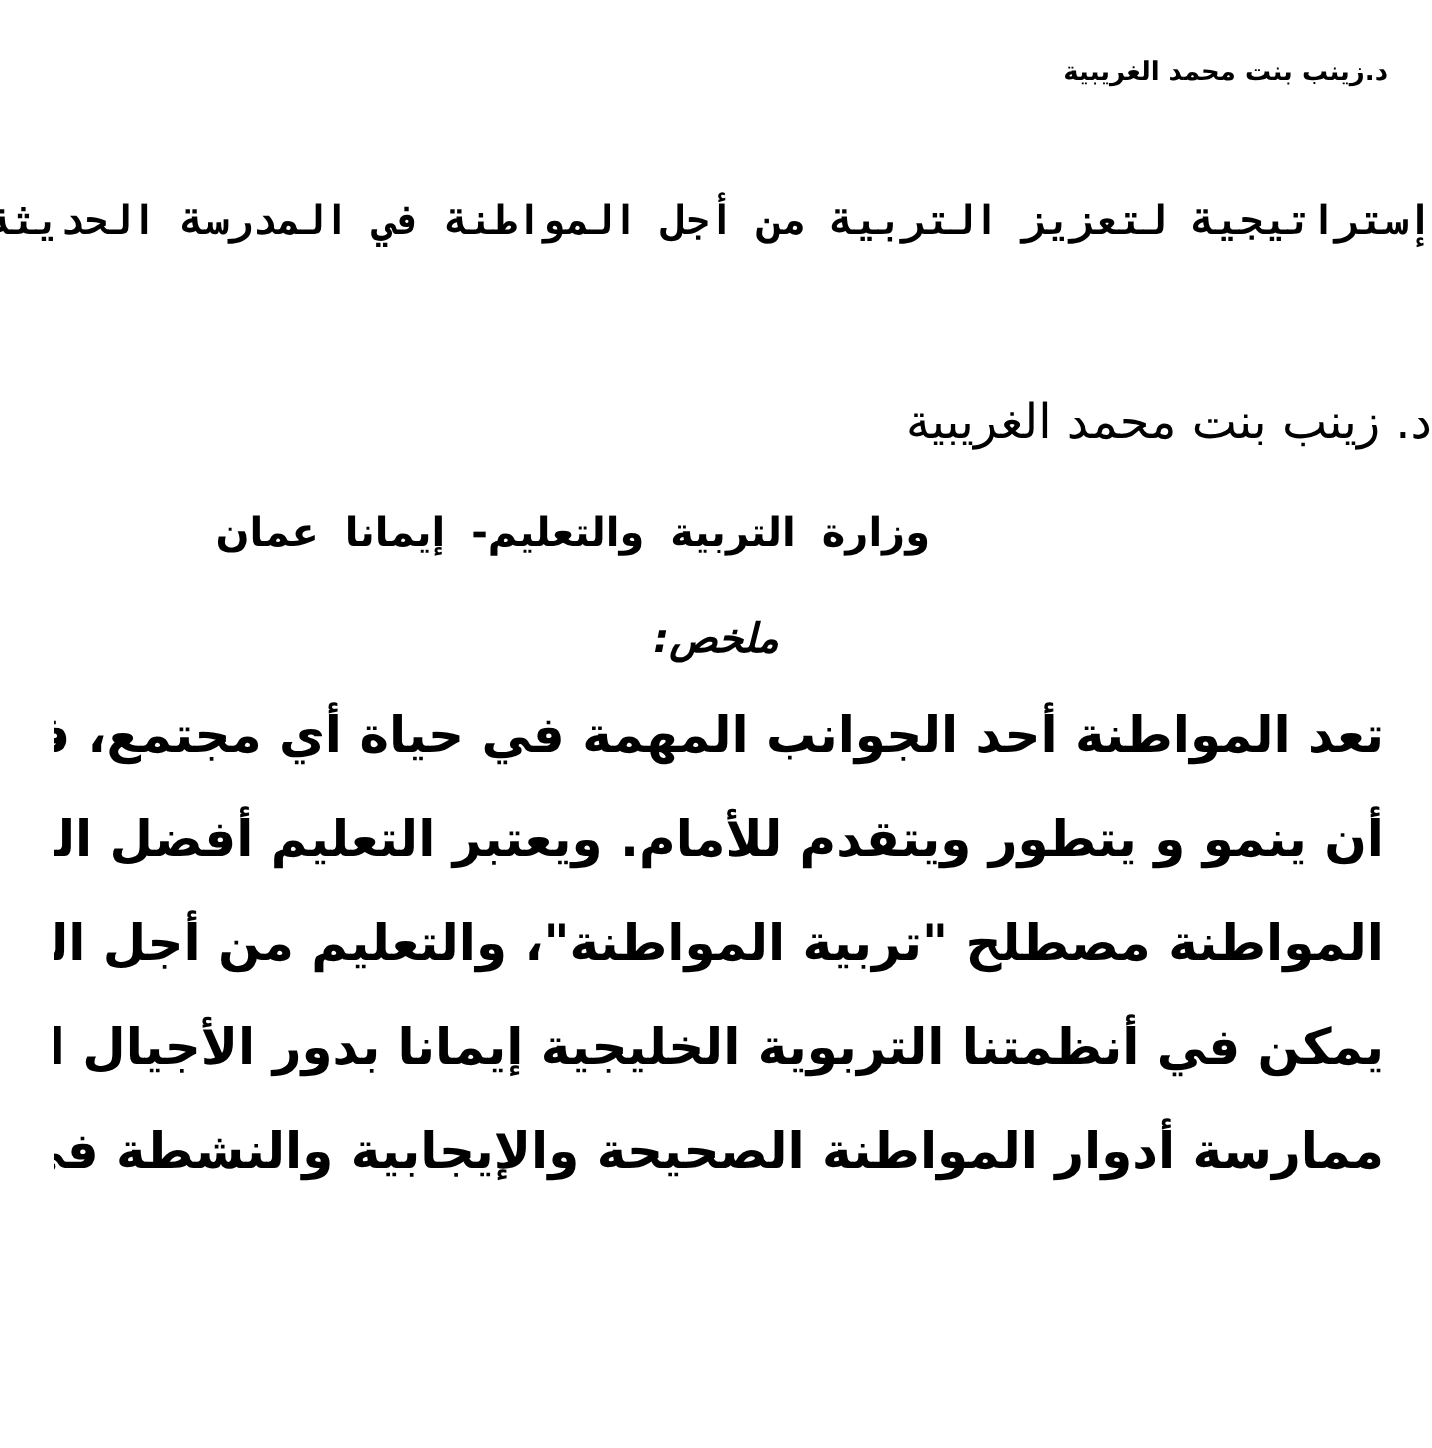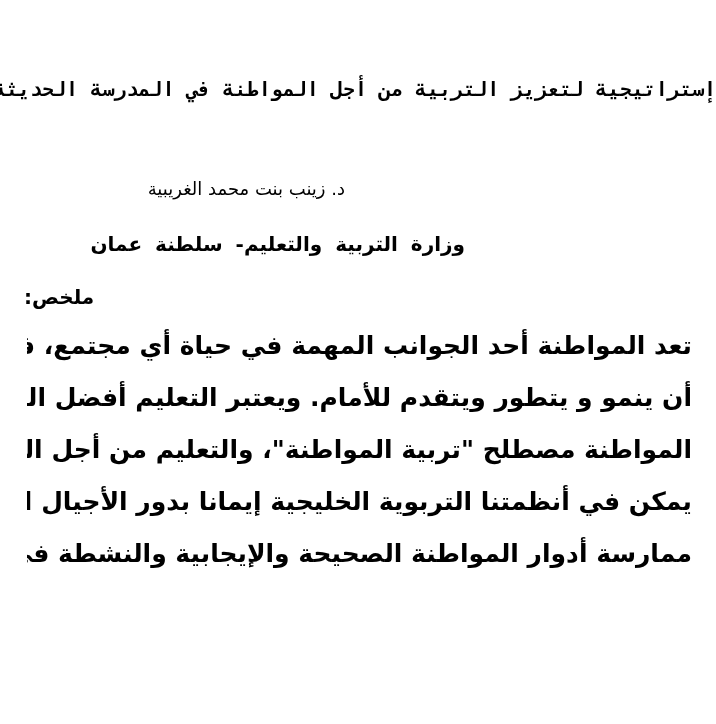--- a/index.html
+++ b/index.html
@@ -29,42 +29,42 @@
     margin-top:48px;
     text-align:center;
     font-size:20px;
     font-weight:700;
     white-space:nowrap;
     line-height:34px;
     font-family:Liberation Mono, monospace;
   }
   .author-line{
     margin-top:66px;
-    padding-right:371px;
-    font-size:18px;
+    font-size:24px;
     font-weight:400;
     line-height:30px;
     white-space:nowrap;
   }
   .affiliation-line{
     margin-top:24px;
     padding-right:251px;
     font-size:20px;
     font-weight:700;
     word-spacing:6px;
     line-height:32px;
     white-space:nowrap;
   }
   .abstract-heading{
     margin-top:20px;
     padding:0 24px;
-    text-align:left;
+    text-align:center;
     font-size:20px;
     font-weight:700;
     line-height:34px;
+    font-style:italic;
   }
   .abstract-body{
     margin-top:6px;
     padding:0 24px 0 27px;
   }
   .abs-line{
     font-size:25px;
     font-weight:700;
     line-height:52px;
     height:52px;
@@ -77,27 +77,28 @@
     text-align:left;
     text-align-last:right;
   }
 </style>
 </head>
 <body>
 
 <div class="page">
 
   <div class="running-header">
+    <div class="rh-author">د.زينب بنت محمد الغريبية</div>
   </div>
 
   <div class="paper-title">إستراتيجية لتعزيز التربية من أجل المواطنة في المدرسة الحديثة</div>
 
   <div class="author-line">د. زينب بنت محمد الغريبية</div>
 
-  <div class="affiliation-line">وزارة التربية والتعليم- سلطنة عمان</div>
+  <div class="affiliation-line">وزارة التربية والتعليم- إيمانا عمان</div>
 
   <div class="abstract-heading">ملخص:</div>
 
   <div class="abstract-body">
     <div class="abs-line">تعد المواطنة أحد الجوانب المهمة في حياة أي مجتمع، فبدون</div>
     <div class="abs-line">أن ينمو و يتطور ويتقدم للأمام. ويعتبر التعليم أفضل الوسائل في تنمية</div>
     <div class="abs-line">المواطنة مصطلح "تربية المواطنة"، والتعليم من أجل المواطنة بدأ بتلمس</div>
     <div class="abs-line">يمكن في أنظمتنا التربوية الخليجية إيمانا بدور الأجيال المتعاقبة في</div>
     <div class="abs-line last">ممارسة أدوار المواطنة الصحيحة والإيجابية والنشطة في المجتمع.</div>
   </div>

